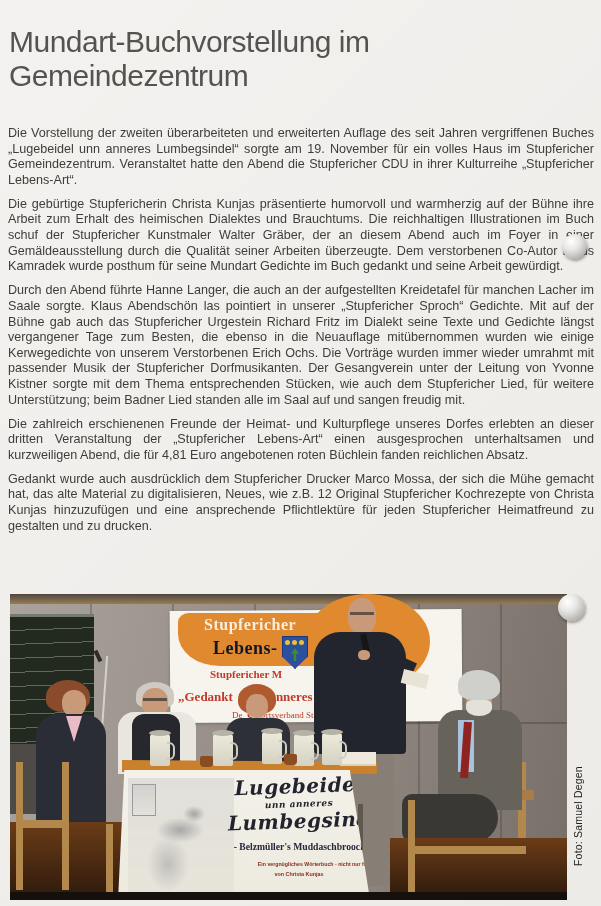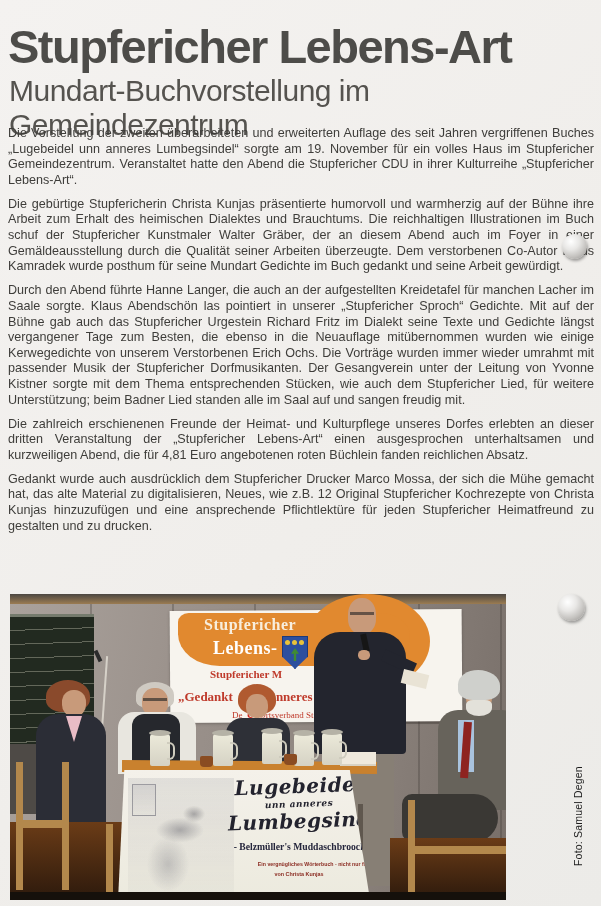--- a/index.html
+++ b/index.html
@@ -7,40 +7,40 @@
         overflow:hidden;font-family:"Liberation Sans",sans-serif;}
   
   .masthead{position:absolute;left:8px;top:22px;width:586px;}
   .title{margin:0;font-family:"Liberation Sans",sans-serif;font-weight:bold;font-size:47px;line-height:1.05;
          letter-spacing:-1.5px;color:#4d4c49;}
   .subtitle{margin:3px 0 8px 1px;font-weight:normal;font-size:30px;letter-spacing:-0.5px;color:#55534f;}
   
   .article{position:absolute;left:8px;top:126px;width:586px;}
   .article p{margin:0 0 8.5px;font-size:12.6px;line-height:15.6px;text-align:justify;color:#3e3d3a;}
   
-  .photo{position:absolute;left:10px;top:594px;width:496px;height:306px;overflow:hidden;background:#8d857f;}
+  .photo{position:absolute;left:10px;top:594px;width:557px;height:306px;overflow:hidden;background:#8d857f;}
   .abs{position:absolute;}
   .wall{inset:0;background:linear-gradient(100deg,#aaa29c 0%,#9a918b 35%,#8d847e 65%,#786f69 100%);}
   .wall-seams{inset:0;background:repeating-linear-gradient(90deg,transparent 0 80px,rgba(55,50,46,.28) 80px 82px);}
   .top-beam{left:0;top:0;width:557px;height:10px;background:linear-gradient(#4c4742,#9b7c52);}
   .wall-line{left:395px;top:128px;width:162px;height:2px;background:rgba(60,54,48,.35);}
   .chalkboard{left:0;top:20px;width:84px;height:132px;background:#222a20;border-top:3px solid #757b6d;
               background-image:repeating-linear-gradient(178deg,transparent 0 13px,rgba(205,205,185,.38) 13px 14px);}
   .cabinet{left:0;top:150px;width:30px;height:70px;background:#4e4a46;}
   .mic-stand{left:92px;top:62px;width:2px;height:118px;background:#d6d1c8;transform:rotate(4deg);}
   .mic-head{left:86px;top:56px;width:4px;height:12px;background:#2b2b2b;transform:rotate(-25deg);}
   
   .banner{left:160px;top:16px;width:292px;height:112px;background:#f7f4ee;box-shadow:0 1px 3px rgba(0,0,0,.25);transform:rotate(-.4deg);}
   .orange-circle{left:295px;top:0;width:125px;height:95px;background:#e1892f;border-radius:50%;}
   .orange-blob{left:168px;top:19px;width:232px;height:53px;background:#e1892f;
                border-radius:14px 40px 46px 55px / 12px 30px 40px 42px;}
   .bn-line1{left:194px;top:22px;width:130px;font-family:"Liberation Serif",serif;font-weight:bold;
             font-size:16px;color:#f8eedd;letter-spacing:.5px;}
   .bn-line2{left:203px;top:44px;width:90px;font-family:"Liberation Serif",serif;font-weight:bold;
-            font-size:18px;color:#ffffff;letter-spacing:.5px;}
+            font-size:18px;color:#0f172a;letter-spacing:.5px;}
   .crest{left:272px;top:42px;width:24px;height:31px;background:#2c4f9e;border:1px solid #1d3a78;
          clip-path:polygon(0 0,100% 0,100% 62%,50% 100%,0 62%);}
   .crest .dot{position:absolute;width:5px;height:5px;border-radius:50%;background:#e8c23a;top:3px;}
   .crest .d1{left:2px;} .crest .d2{left:9px;} .crest .d3{left:16px;}
   .crest .plant{position:absolute;left:8px;top:11px;width:8px;height:13px;background:#3f8a34;
                 clip-path:polygon(50% 0,100% 45%,65% 45%,65% 100%,35% 100%,35% 45%,0 45%);}
   .art-a{left:300px;top:40px;font-family:"Liberation Serif",serif;font-style:italic;font-weight:bold;
          font-size:32px;color:#e1892f;}
   .bn-red1{left:200px;top:74px;font-family:"Liberation Serif",serif;font-weight:bold;font-size:11px;color:#bf3a2b;}
   .bn-red2{left:168px;top:95px;width:190px;font-family:"Liberation Serif",serif;font-weight:bold;font-size:13px;color:#bf3a2b;
@@ -124,21 +124,20 @@
           box-shadow:1px 2px 3px rgba(0,0,0,.35);}
   .sp1{left:562px;top:234px;width:25px;height:25px;}
   .sp2{left:558px;top:594px;width:27px;height:27px;}
 </style>
 </head>
 <body>
 
 <div class="page">
 
   <header class="masthead">
-    <h1 class="title">Stupfericher Lebens-Art</h1>
     <h2 class="subtitle">Mundart-Buchvorstellung im Gemeindezentrum</h2>
   </header>
 
   <section class="article">
     <p>Die Vorstellung der zweiten überarbeiteten und erweiterten Auflage des seit Jahren vergriffenen Buches „Lugebeidel unn anneres Lumbegsindel“ sorgte am 19. November für ein volles Haus im Stupfericher Gemeindezentrum. Veranstaltet hatte den Abend die Stupfericher CDU in ihrer Kulturreihe „Stupfericher Lebens-Art“.</p>
     <p>Die gebürtige Stupfericherin Christa Kunjas präsentierte humorvoll und warmherzig auf der Bühne ihre Arbeit zum Erhalt des heimischen Dialektes und Brauchtums. Die reichhaltigen Illustrationen im Buch schuf der Stupfericher Kunstmaler Walter Gräber, der an diesem Abend auch im Foyer in einer Gemäldeausstellung durch die Qualität seiner Arbeiten überzeugte. Dem verstorbenen Co-Autor Klaus Kamradek wurde posthum für seine Mundart Gedichte im Buch gedankt und seine Arbeit gewürdigt.</p>
     <p>Durch den Abend führte Hanne Langer, die auch an der aufgestellten Kreidetafel für manchen Lacher im Saale sorgte. Klaus Abendschön las pointiert in unserer „Stupfericher Sproch“ Gedichte. Mit auf der Bühne gab auch das Stupfericher Urgestein Richard Fritz im Dialekt seine Texte und Gedichte längst vergangener Tage zum Besten, die ebenso in die Neuauflage mitübernommen wurden wie einige Kerwegedichte von unserem Verstorbenen Erich Ochs. Die Vorträge wurden immer wieder umrahmt mit passender Musik der Stupfericher Dorfmusikanten. Der Gesangverein unter der Leitung von Yvonne Kistner sorgte mit dem Thema entsprechenden Stücken, wie auch dem Stupfericher Lied, für weitere Unterstützung; beim Badner Lied standen alle im Saal auf und sangen freudig mit.</p>
     <p>Die zahlreich erschienenen Freunde der Heimat- und Kulturpflege unseres Dorfes erlebten an dieser dritten Veranstaltung der „Stupfericher Lebens-Art“ einen ausgesprochen unterhaltsamen und kurzweiligen Abend, die für 4,81 Euro angebotenen roten Büchlein fanden reichlichen Absatz.</p>
     <p>Gedankt wurde auch ausdrücklich dem Stupfericher Drucker Marco Mossa, der sich die Mühe gemacht hat, das alte Material zu digitalisieren, Neues, wie z.B. 12 Original Stupfericher Kochrezepte von Christa Kunjas hinzuzufügen und eine ansprechende Pflichtlektüre für jeden Stupfericher Heimatfreund zu gestalten und zu drucken.</p>
   </section>

